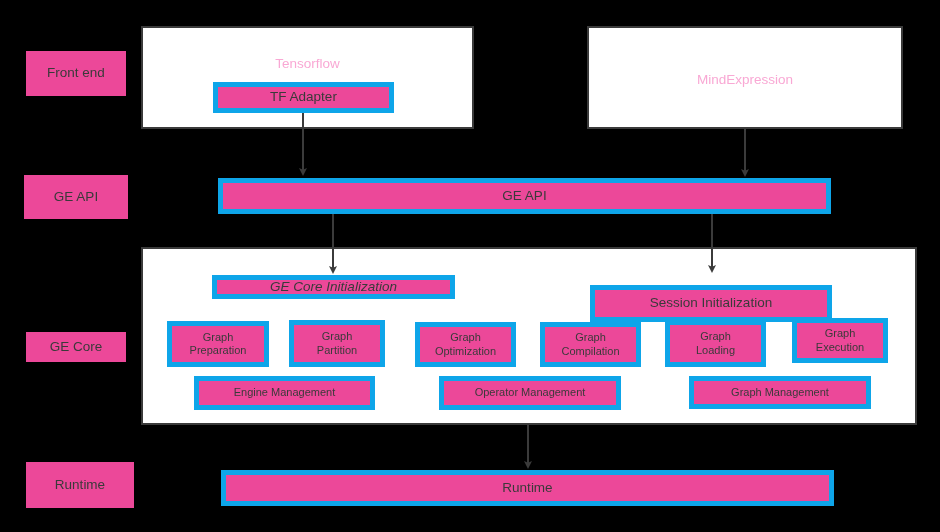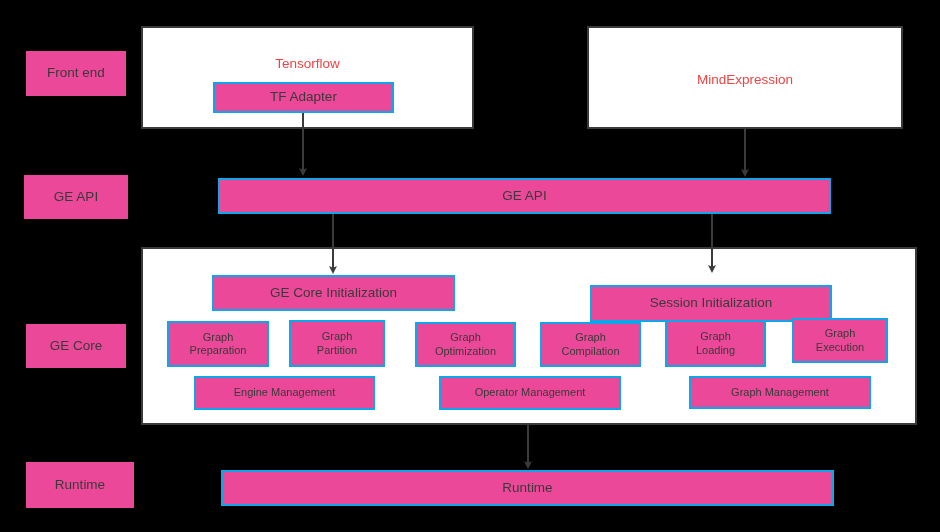--- a/index.html
+++ b/index.html
@@ -21,31 +21,31 @@
     color: #3a3a3a;
     display: flex;
     align-items: center;
     justify-content: center;
     text-align: center;
     box-sizing: border-box;
     line-height: 1.22;
     white-space: pre-line;
   }
   .bordered {
-    border: 2px solid #0ea5e9;
+    border: 5px solid #0ea5e9;
   }
   .plain {
     border: none;
   }
   .lane-label {
     font-size: 13.5px;
   }
   .container-title {
     position: absolute;
-    color: #ef4444;
+    color: #f9a8d4;
     font-size: 13.5px;
     text-align: center;
     white-space: nowrap;
   }
   .group {
     position: absolute;
     background: #ffffff;
     border: 2px solid #3b3b3b;
     box-sizing: border-box;
   }
@@ -62,36 +62,36 @@
 </style>
 </head>
 <body>
 
 <div id="canvas">
 
   <div class="box plain lane-label" style="left:26px; top:51px; width:100px; height:45px;">Front end</div>
 
   <div class="box plain lane-label" style="left:24px; top:175px; width:104px; height:44px;">GE API</div>
 
-  <div class="box plain lane-label" style="left:26px; top:324px; width:100px; height:44px;">GE Core</div>
+  <div class="box plain lane-label" style="left:26px; top:332px; width:100px; height:30px;">GE Core</div>
 
   <div class="box plain lane-label" style="left:26px; top:462px; width:108px; height:46px;">Runtime</div>
 
   <div class="group" style="left:141px; top:26px; width:333px; height:103px;"></div>
   <div class="container-title" style="left:141px; top:56px; width:333px;">Tensorflow</div>
   <div class="box bordered node-lg" style="left:213px; top:82px; width:181px; height:31px;">TF Adapter</div>
 
   <div class="group" style="left:587px; top:26px; width:316px; height:103px;"></div>
   <div class="container-title" style="left:587px; top:72px; width:316px;text-align:center;">MindExpression</div>
 
   <div class="box bordered node-lg" style="left:218px; top:178px; width:613px; height:36px;">GE API</div>
 
   <div class="group" style="left:141px; top:247px; width:776px; height:178px;"></div>
 
-  <div class="box bordered node-lg" style="left:212px; top:275px; width:243px; height:36px;">GE Core Initialization</div>
+  <div class="box bordered node-lg" style="left:212px; top:275px; width:243px; height:24px;font-style:italic;">GE Core Initialization</div>
 
   <div class="box bordered node-lg" style="left:590px; top:285px; width:242px; height:37px;">Session Initialization</div>
 
   <div class="box bordered node-sm" style="left:167px; top:321px; width:102px; height:46px;">Graph
 Preparation</div>
 
   <div class="box bordered node-sm" style="left:289px; top:320px; width:96px; height:47px;">Graph
 Partition</div>
 
   <div class="box bordered node-sm" style="left:415px; top:322px; width:101px; height:45px;">Graph

